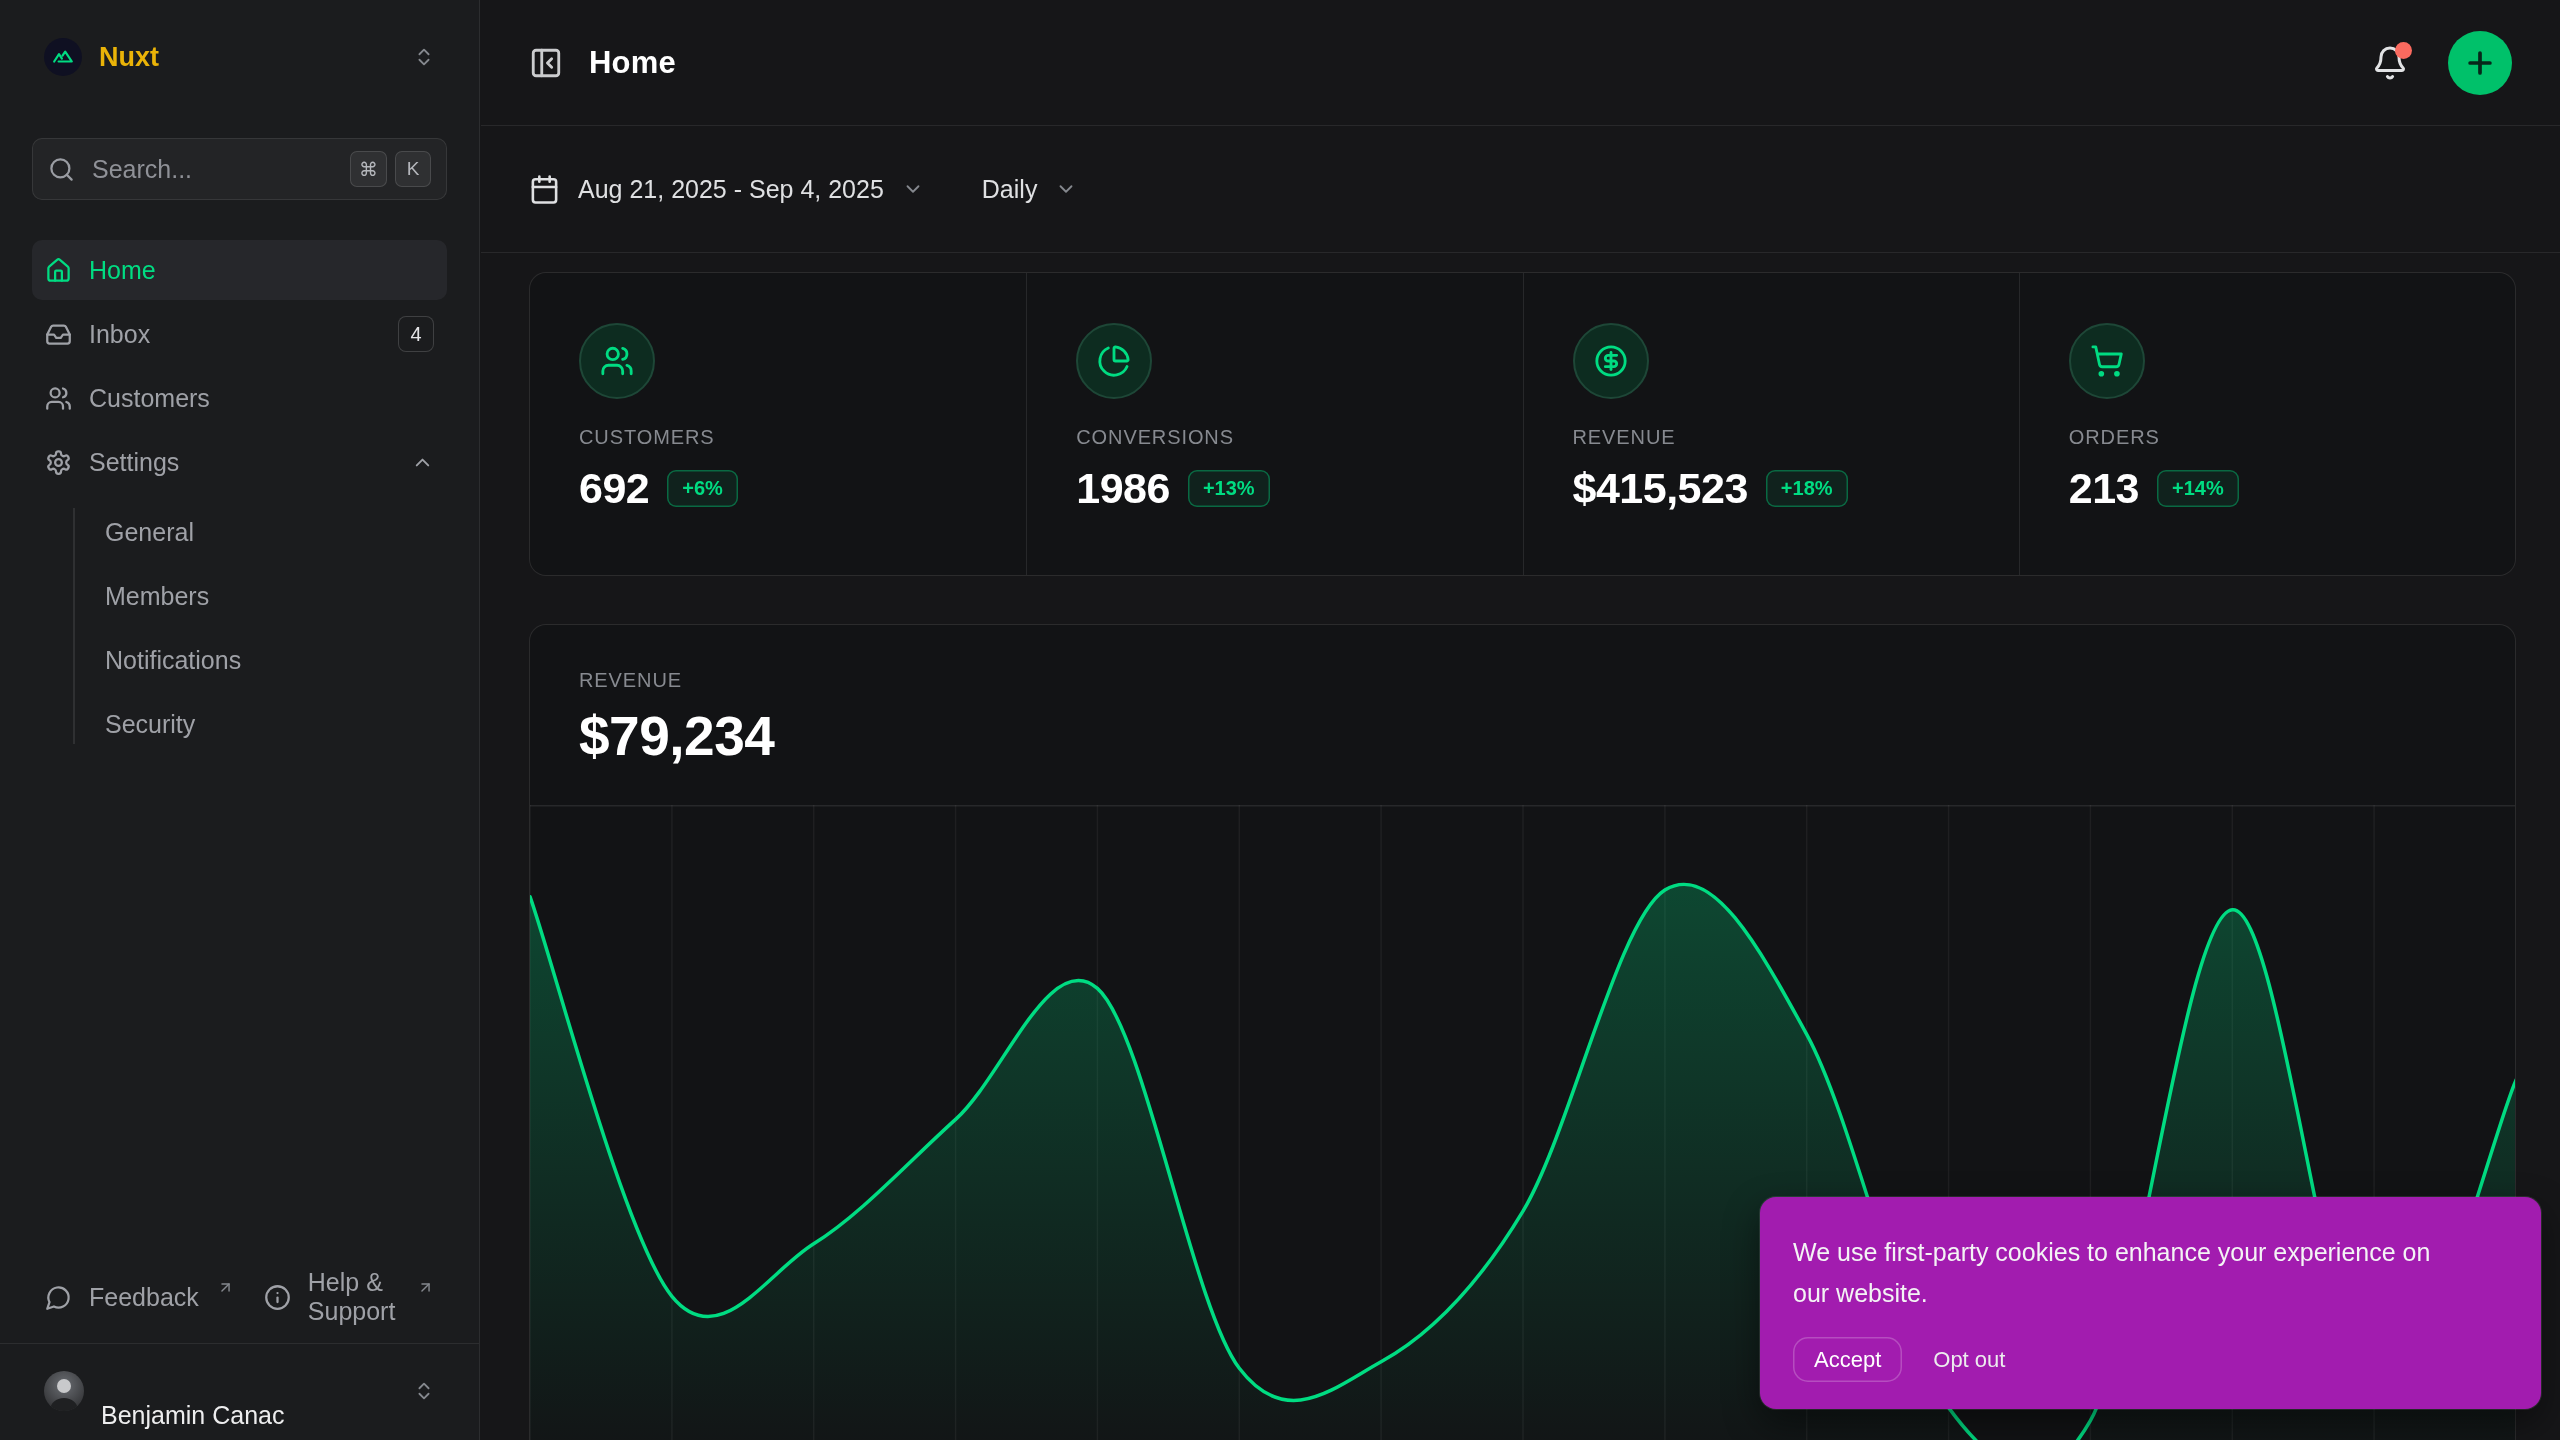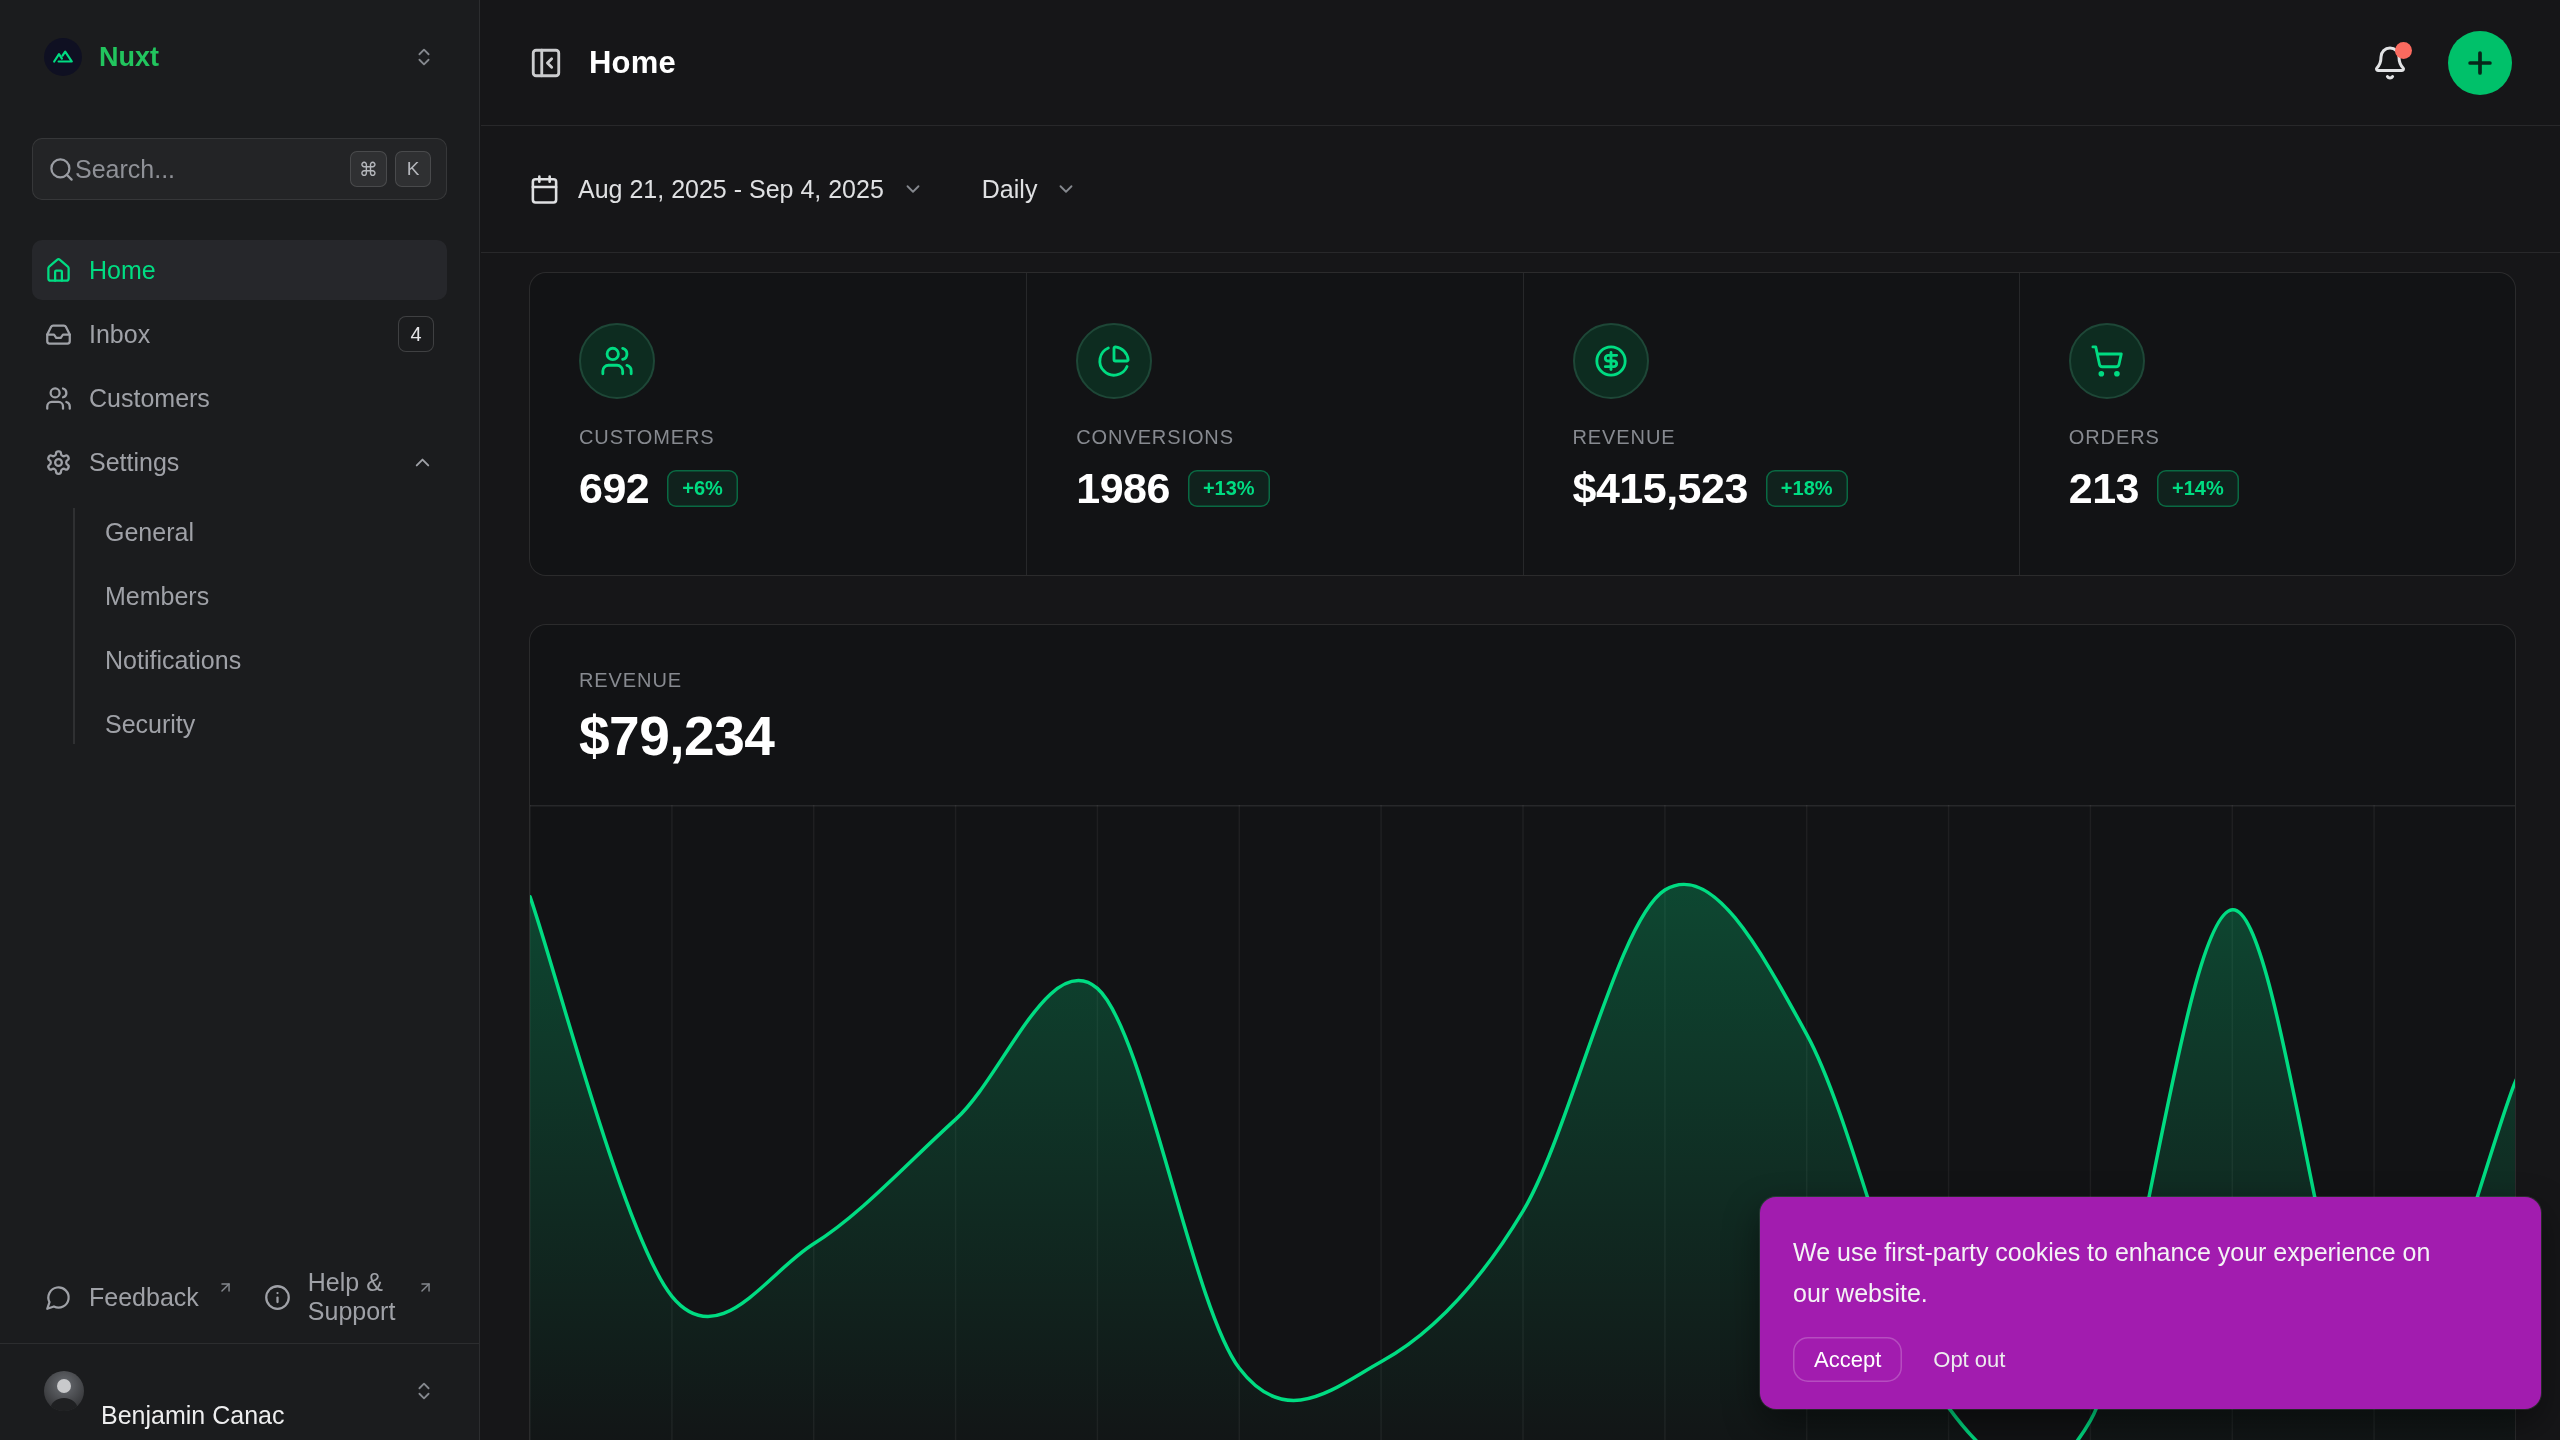--- a/index.html
+++ b/index.html
@@ -17,27 +17,27 @@
     position:absolute; left:0; top:0; bottom:0; width:480px;
     background:#1b1c1e; border-right:1px solid rgba(255,255,255,0.08);
     display:flex; flex-direction:column; padding:0 32px;
   }
   .team-switcher {
     margin-top:26px; height:62px; display:flex; align-items:center; gap:17px;
     padding:0 12px; border-radius:10px; cursor:pointer;
   }
   .logo-circle { width:38px; height:38px; border-radius:50%; background:#0f1022; display:grid; place-items:center; }
   .logo-circle svg { width:24px; height:24px; }
-  .team-name { font-size:27px; font-weight:600; color:#22c55e; }
+  .team-name { font-size:27px; font-weight:600; color:#eab308; }
   .selector-icon { margin-left:auto; color:#85888e; }
   .selector-icon svg { width:22px; height:22px; }
 
   .search-field {
     margin-top:50px; height:62px; border-radius:10px; display:flex; align-items:center;
-    gap:0; padding:0 16px; background:rgba(255,255,255,0.04);
+    gap:17px; padding:0 16px; background:rgba(255,255,255,0.04);
     box-shadow:inset 0 0 0 1px rgba(255,255,255,0.09); cursor:pointer;
   }
   .search-field .s-icon { color:#9a9da3; } .search-field .s-icon svg{ width:27px; height:27px; }
   .search-placeholder { font-size:25px; color:#8f9197; }
   .kbds { margin-left:auto; display:flex; gap:8px; }
   .kbd {
     min-width:36px; height:36px; padding:0 9px; border-radius:7px; display:grid; place-items:center;
     font-size:19px; color:#b4b6bb; background:rgba(255,255,255,0.06);
     box-shadow:inset 0 0 0 1px rgba(255,255,255,0.13);
   }

